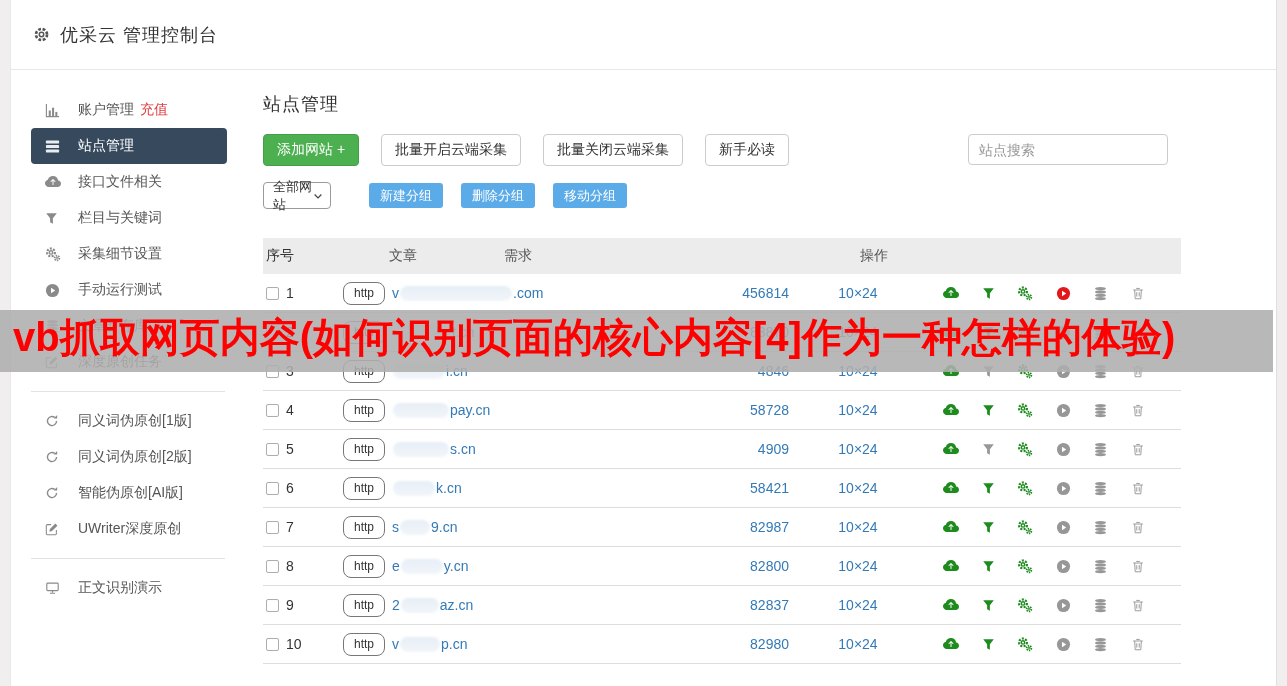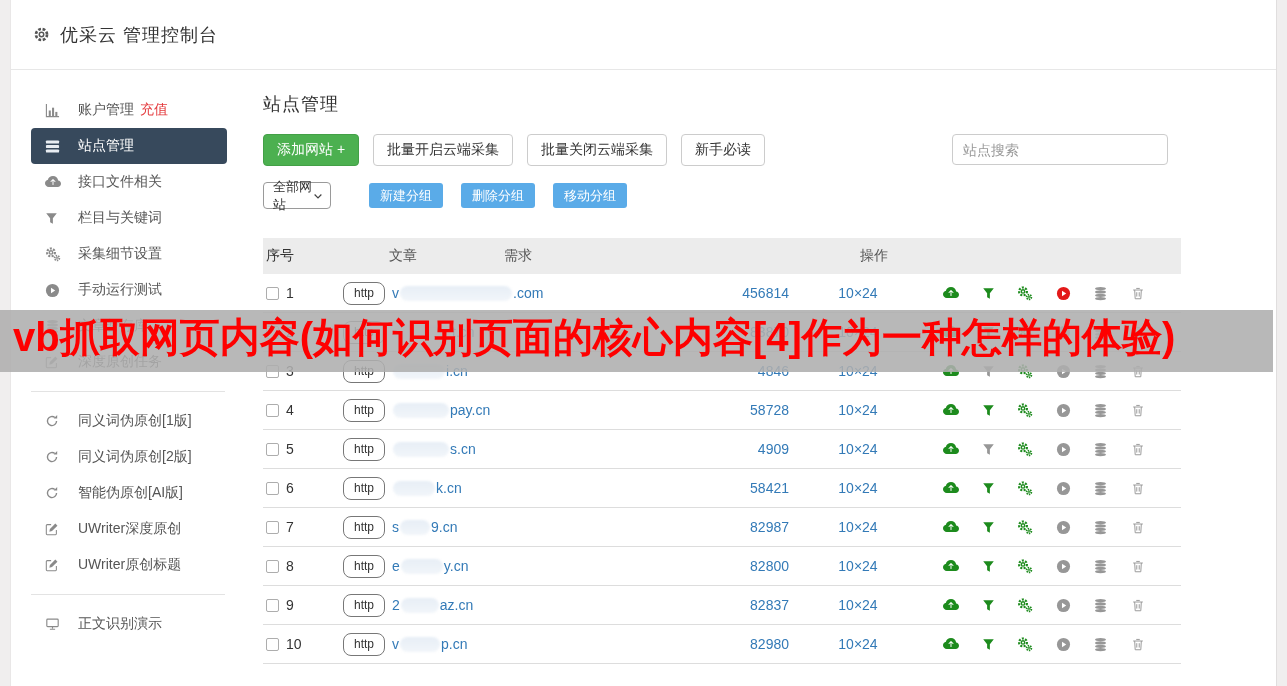--- a/index.html
+++ b/index.html
@@ -22,24 +22,24 @@
   .side-item.active { background:#37495c; border-radius:4px; margin:0 10px 0 20px;
     padding-left:14px; color:#fff; }
   .side-item.active .icn { color:#e8edf2; }
   .side-extra { color:#e4393c; margin-left:6px; font-size:14px; cursor:pointer; }
   .side-divider { border-top:1px solid #e3e3e3; margin:11px 12px 11px 20px; }
   
   .main { flex:1; padding:22px 0 0 26px; }
   .page-title { font-size:18px; color:#333; margin-bottom:18px; letter-spacing:1px; }
   .toolbar { display:flex; align-items:center; margin-bottom:16px; position:relative; }
   .btn { font-size:14px; height:32px; padding:0 13px; border-radius:4px; cursor:pointer;
-    display:inline-flex; align-items:center; margin-right:14px; white-space:nowrap; }
+    display:inline-flex; align-items:center; margin-right:22px; white-space:nowrap; }
   .btn-green { background:#4cb050; border:1px solid #43a047; color:#fff; }
   .btn-outline { background:#fff; border:1px solid #ccc; color:#333; }
-  .search-input { position:absolute; right:108px; top:0; width:216px; height:31px;
+  .search-input { position:absolute; right:108px; top:0; width:200px; height:31px;
     border:1px solid #ccc; border-radius:4px; padding:8px 10px; font-size:14px; color:#333;
     font-family:inherit; }
   .search-input::placeholder { color:#999; }
   .group-bar { display:flex; align-items:center; margin-bottom:29px; }
   .select-box { width:68px; height:27px; border:1px solid #9a9a9a; border-radius:4px;
     display:flex; align-items:center; justify-content:space-between; padding:0 6px 0 9px;
     font-size:13px; color:#333; cursor:pointer; margin-right:38px; }
   .select-box .icn { color:#444; display:inline-flex; }
   .btn-blue { background:#5aabe8; border:none; color:#fff; font-size:13px; height:25px;
     padding:0 11px; border-radius:3px; margin-right:18px; }
@@ -199,29 +199,20 @@
         </div>
         <div class="side-item">
           <span class="icn">
             <svg viewBox="0 0 16 16" width="14" height="14">
               <path d="M13 9v4.5a1 1 0 0 1-1 1H2.5a1 1 0 0 1-1-1V4a1 1 0 0 1 1-1H7" fill="none" stroke="currentColor" stroke-width="1.2"></path>
               <path d="M11.8 1.8l2.4 2.4-6.2 6.2-3 .6.6-3z" fill="currentColor"></path>
             </svg>
           </span>
           <span class="lbl">UWriter深度原创</span>
         </div>
-        <div class="side-item">
-          <span class="icn">
-            <svg viewBox="0 0 16 16" width="14" height="14">
-              <path d="M13 9v4.5a1 1 0 0 1-1 1H2.5a1 1 0 0 1-1-1V4a1 1 0 0 1 1-1H7" fill="none" stroke="currentColor" stroke-width="1.2"></path>
-              <path d="M11.8 1.8l2.4 2.4-6.2 6.2-3 .6.6-3z" fill="currentColor"></path>
-            </svg>
-          </span>
-          <span class="lbl">UWriter原创标题</span>
-        </div>
         <div class="side-divider"></div>
         <div class="side-item">
           <span class="icn">
             <svg viewBox="0 0 16 16" width="15" height="14">
               <rect x="1.5" y="2.5" width="13" height="8.5" rx="1" fill="none" stroke="currentColor" stroke-width="1.3"></rect>
               <path d="M8 11v2M5 14h6" stroke="currentColor" stroke-width="1.3" fill="none"></path>
             </svg>
           </span>
           <span class="lbl">正文识别演示</span>
         </div>

